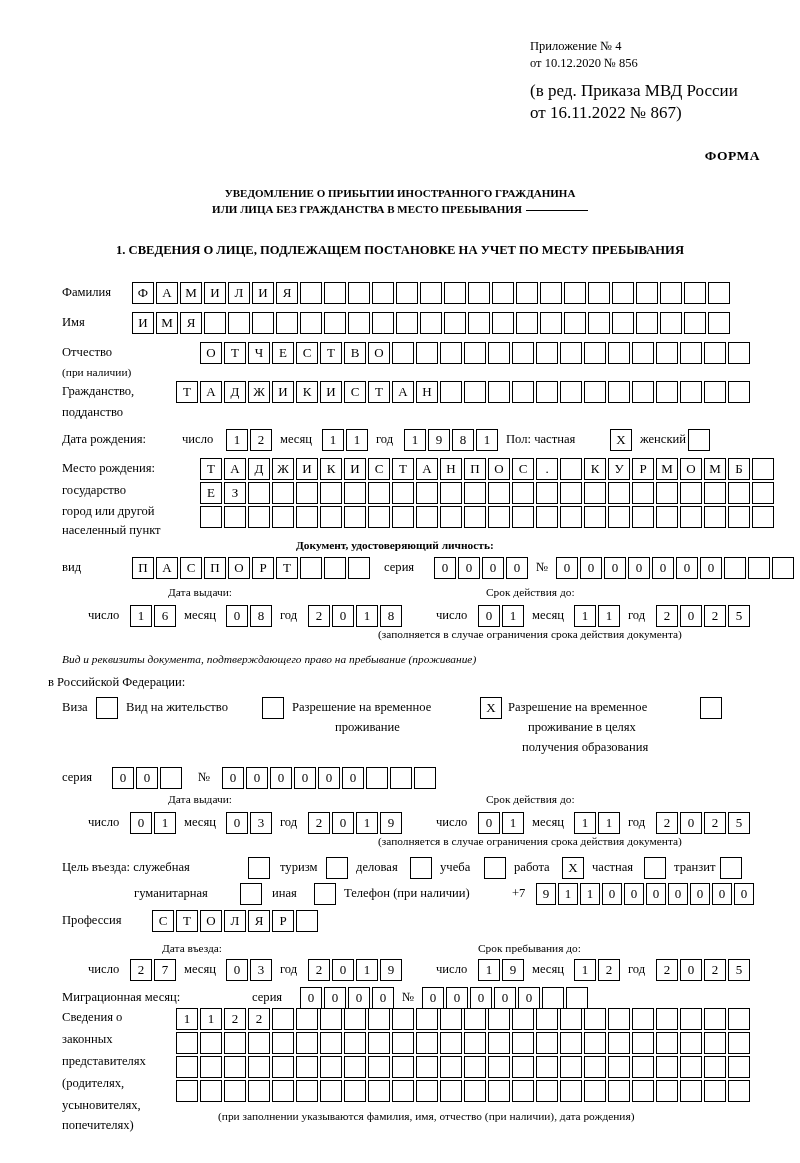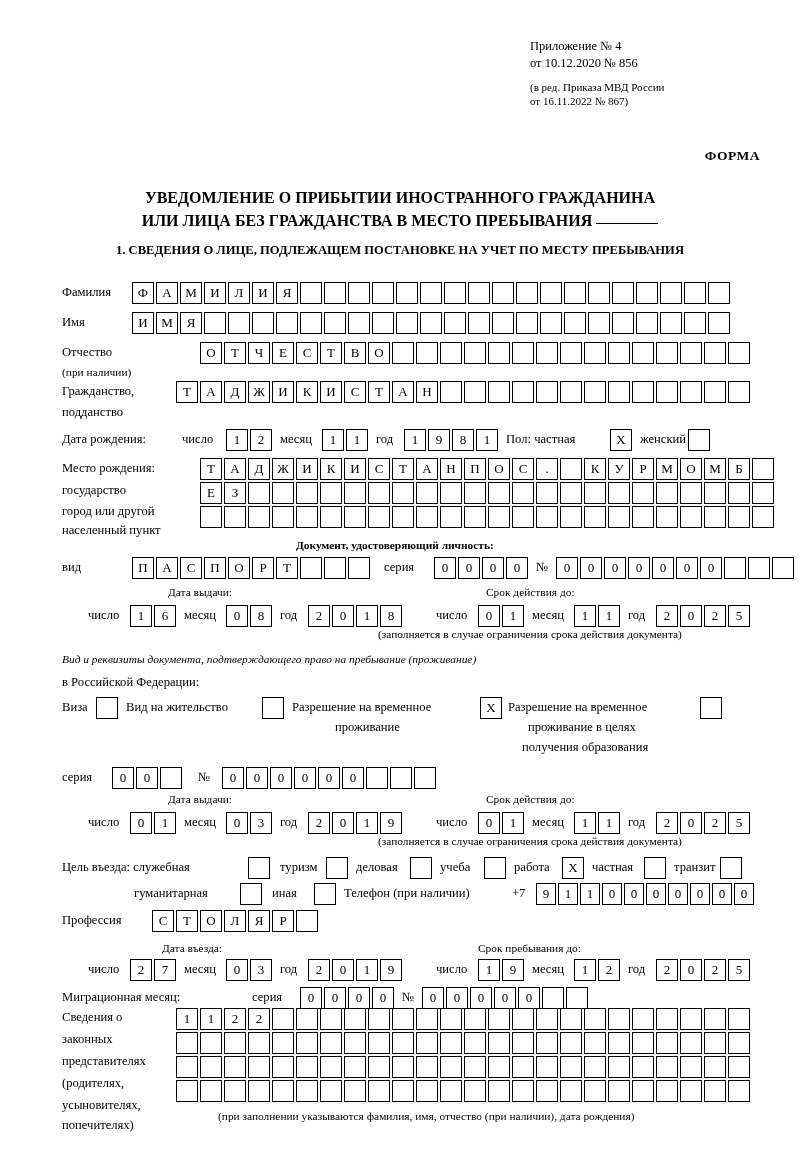--- a/index.html
+++ b/index.html
@@ -10,29 +10,29 @@
     position:relative;
     overflow:hidden;
   }
   .page{position:relative;width:800px;height:1021px;}
 
   
   .hdr{
     position:absolute;top:38px;right:40px;width:230px;
     font-size:12.5px;line-height:1.32;text-align:left;
   }
-  .hdr .sub{margin-top:9px;font-size:11px;line-height:1.3;}
+  .hdr .sub{margin-top:9px;font-size:17px;line-height:1.3;}
   .forma{
     position:absolute;top:148px;right:40px;
     font-weight:bold;font-size:13.5px;letter-spacing:.5px;
   }
 
   .title{
     position:absolute;top:186px;left:0;width:800px;
-    text-align:center;font-weight:bold;font-size:16px;line-height:1.45;
+    text-align:center;font-weight:bold;font-size:11px;line-height:1.45;
   }
   .title .ln2{display:inline-block;}
   .title .blank{display:inline-block;width:62px;border-bottom:1px solid #000;vertical-align:2px;margin-left:4px;}
 
   .section1{
     position:absolute;top:243px;left:0;width:800px;
     text-align:center;font-weight:bold;font-size:12.6px;
   }
 
   
@@ -360,21 +360,21 @@
       </div>
       <div class="lbl" style="left: 628px; top: 608px;">год</div>
       <div class="cells" style="left: 656px; top: 605px;">
         <div class="cell">2</div>
         <div class="cell">0</div>
         <div class="cell">2</div>
         <div class="cell">5</div>
       </div>
       <div class="lbl sm" style="left: 378px; top: 628px;">(заполняется в случае ограничения срока действия документа)</div>
       <div class="lbl sm" style="left: 62px; top: 653px; font-style: italic;">Вид и реквизиты документа, подтверждающего право на пребывание (проживание)</div>
-      <div class="lbl" style="left: 62px; top: 675px;">в Российской Федерации:</div>
+      <div class="lbl" style="left: 48px; top: 675px;">в Российской Федерации:</div>
       <div class="lbl" style="left: 62px; top: 700px;">Виза</div>
       <div class="box" style="left: 96px; top: 697px;"></div>
       <div class="lbl" style="left: 126px; top: 700px;">Вид на жительство</div>
       <div class="box" style="left: 262px; top: 697px;"></div>
       <div class="lbl" style="left: 292px; top: 700px;">Разрешение на временное</div>
       <div class="lbl" style="left: 335px; top: 720px;">проживание</div>
       <div class="box" style="left: 480px; top: 697px;">X</div>
       <div class="lbl" style="left: 508px; top: 700px;">Разрешение на временное</div>
       <div class="lbl" style="left: 528px; top: 720px;">проживание в целях</div>
       <div class="lbl" style="left: 522px; top: 740px;">получения образования</div>

